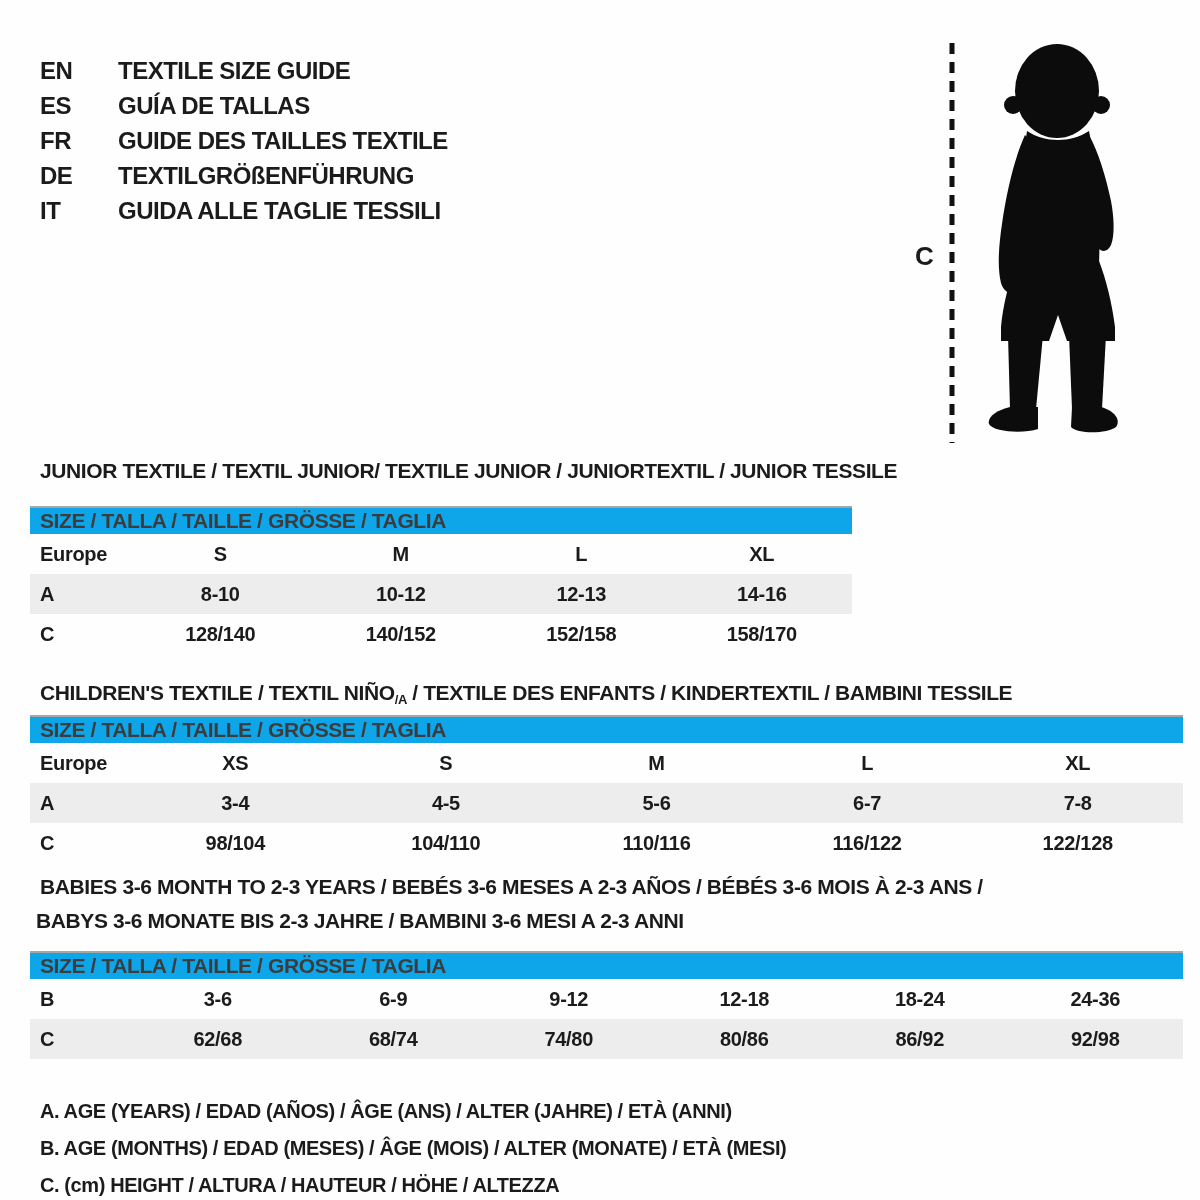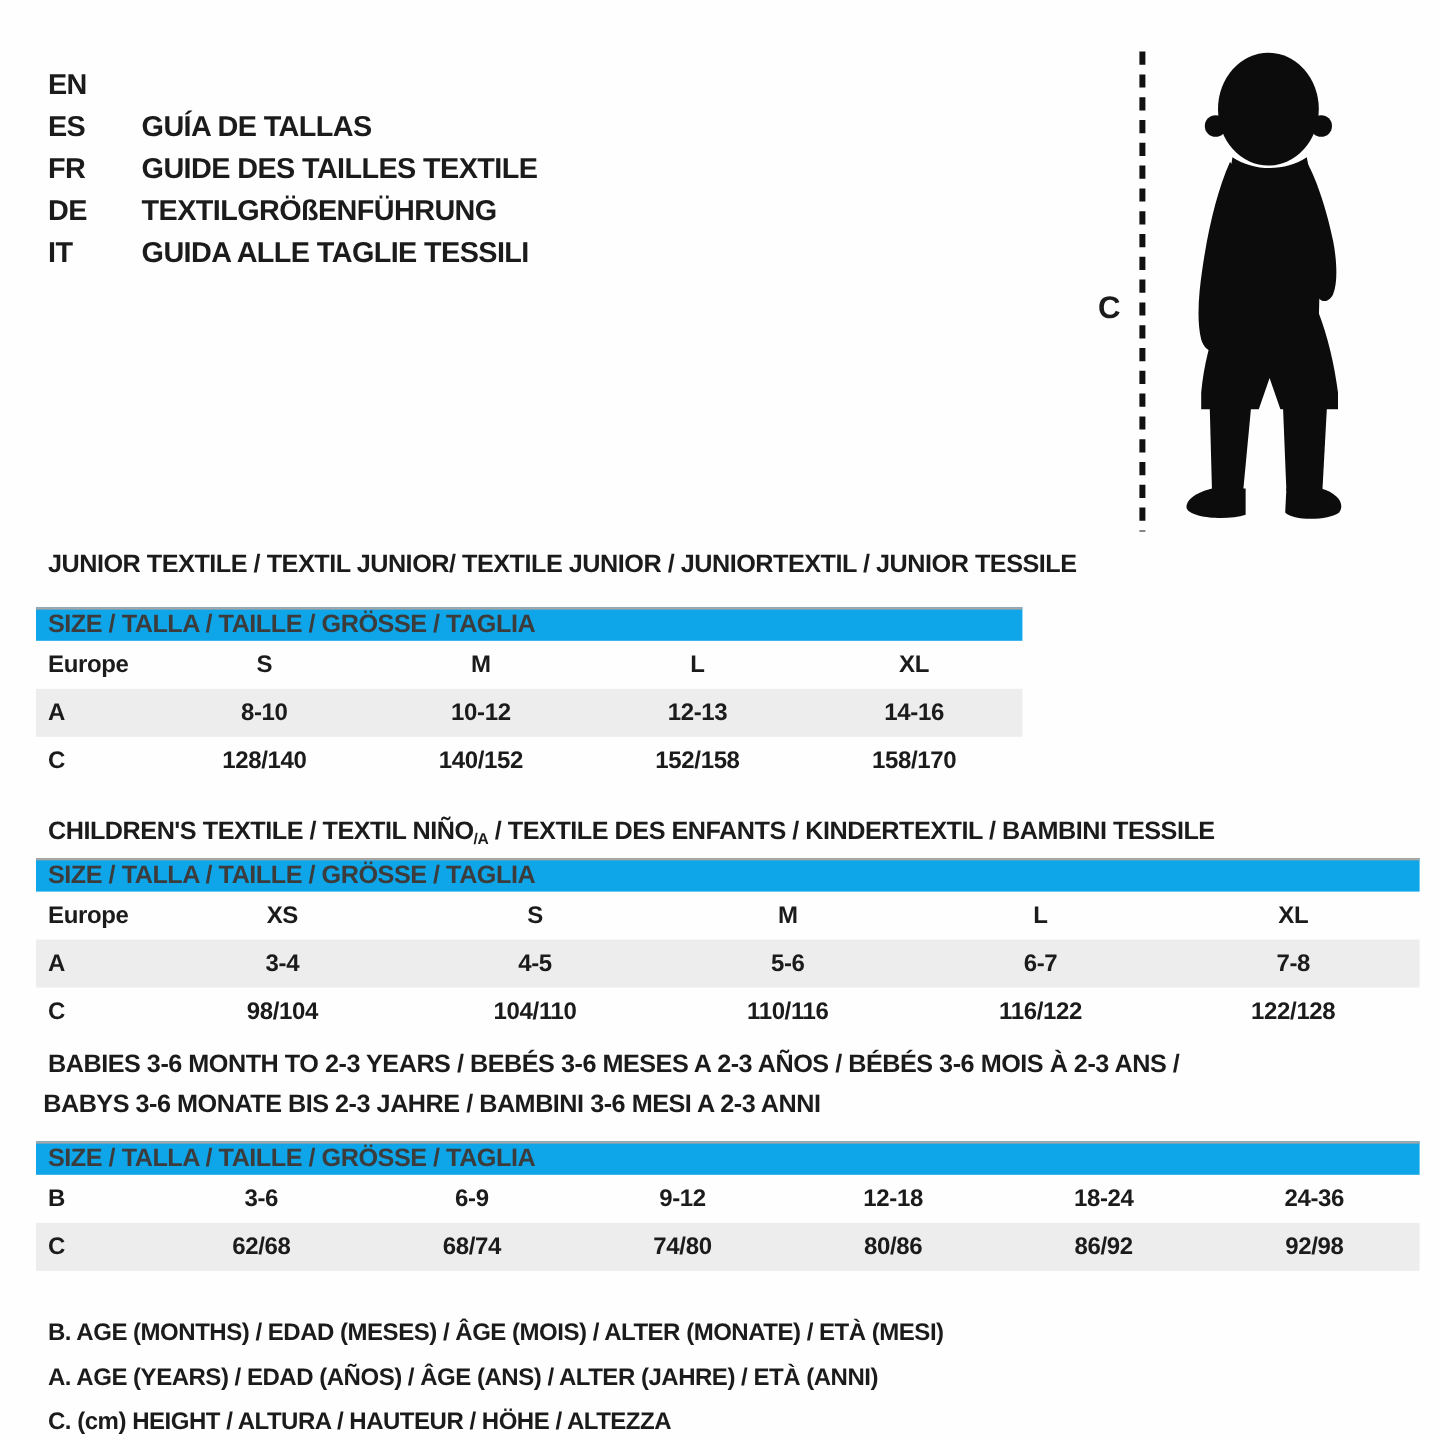--- a/index.html
+++ b/index.html
@@ -48,20 +48,21 @@
   .legend-block { left:40px; top:1068px; }
   .legend-line { height:37px; display:flex; align-items:center;
     font-size:20px; font-weight:bold; letter-spacing:-0.4px; white-space:nowrap; }
 </style>
 </head>
 <body>
 
 <div class="abs lang-block">
   <div class="lang-row">
     <span class="lang-code">EN</span>
+    <span class="lang-title">TEXTILE SIZE GUIDE</span>
   </div>
   <div class="lang-row">
     <span class="lang-code">ES</span>
     <span class="lang-title">GUÍA DE TALLAS</span>
   </div>
   <div class="lang-row">
     <span class="lang-code">FR</span>
     <span class="lang-title">GUIDE DES TAILLES TEXTILE</span>
   </div>
   <div class="lang-row">
@@ -167,16 +168,16 @@
     <span class="tcell">62/68</span>
     <span class="tcell">68/74</span>
     <span class="tcell">74/80</span>
     <span class="tcell">80/86</span>
     <span class="tcell">86/92</span>
     <span class="tcell">92/98</span>
   </div>
 </div>
 
 <div class="abs legend-block">
+  <div class="legend-line">A. AGE (YEARS) / EDAD (AÑOS) / ÂGE (ANS) / ALTER (JAHRE) / ETÀ (ANNI)</div>
   <div class="legend-line">B. AGE (MONTHS) / EDAD (MESES) / ÂGE (MOIS) / ALTER (MONATE) / ETÀ (MESI)</div>
-  <div class="legend-line">A. AGE (YEARS) / EDAD (AÑOS) / ÂGE (ANS) / ALTER (JAHRE) / ETÀ (ANNI)</div>
   <div class="legend-line">C. (cm) HEIGHT / ALTURA / HAUTEUR / HÖHE / ALTEZZA</div>
 </div>
 
 </body></html>

